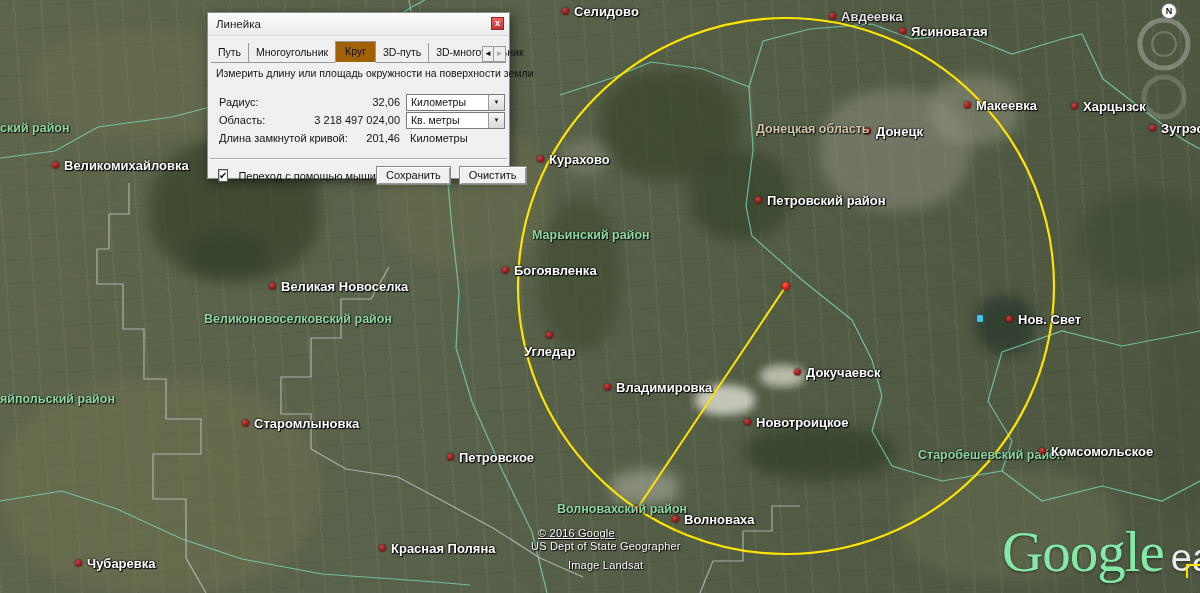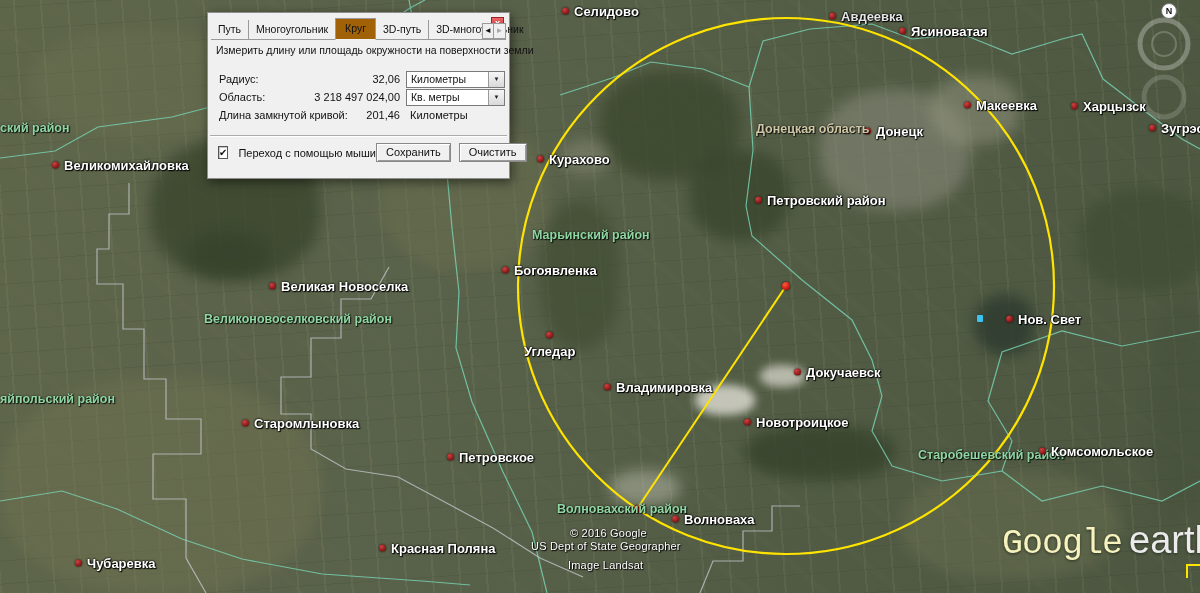--- a/index.html
+++ b/index.html
@@ -30,21 +30,21 @@
   .photo-marker{position:absolute;width:6px;height:7px;border-radius:1px;background:#3fc2f0;
     box-shadow:0 0 1px #045; }
 
   .measure-point{position:absolute;width:8px;height:8px;border-radius:50%;transform:translate(-50%,-50%);
     background:radial-gradient(circle at 35% 30%,#ff5a3c,#c00b0b 75%);box-shadow:0 0 2px #000;}
 
   
   .attr{position:absolute;color:#fff;font-size:11px;letter-spacing:.2px;
     text-shadow:0 0 2px #000,1px 1px 1px rgba(0,0,0,.9);white-space:nowrap;}
   .ge-logo{position:absolute;left:1002px;top:519px;display:flex;align-items:baseline;opacity:.96;}
-  .ge-logo .g{font-family:Liberation Mono, monospace;font-size:35px;color:#fef9c3;letter-spacing:-1px;
+  .ge-logo .g{font-family:Liberation Serif, serif;font-size:57px;color:#86efac;letter-spacing:-1px;
     text-shadow:0 1px 3px rgba(0,0,0,.55);}
   .ge-logo .e{font-family:"Liberation Sans",sans-serif;font-weight:400;font-size:38px;color:#f2f2f2;
     margin-left:7px;text-shadow:0 1px 3px rgba(0,0,0,.5);}
 
   
   .compass-n{position:absolute;left:1161px;top:3px;width:14px;height:14px;border-radius:50%;
     background:#fdfdfd;border:1px solid #777;display:flex;align-items:center;justify-content:center;
     font-size:9px;font-weight:bold;color:#111;}
 
   
@@ -263,34 +263,35 @@
         <span class="txt" style="color: rgb(255, 255, 255);">Чубаревка</span>
       </div>
     </div>
   <div class="district-label" style="left: 756px; top: 129px; color: rgb(207, 199, 166);">Донецкая область</div>
   <div class="photo-marker" style="left: 977px; top: 315px;"></div>
 
   <div class="compass-n">
     <span>N</span>
   </div>
 
-  <div class="attr" style="left:570px;top:527px;">© 2016 Google</div>
+  <div class="attr" style="left:538px;top:527px;text-decoration:underline;">© 2016 Google</div>
   <div class="attr" style="left:531px;top:540px;">US Dept of State Geographer</div>
   <div class="attr" style="left:568px;top:559px;">Image Landsat</div>
 
   <div class="ge-logo">
     <span class="g">Google</span>
     <span class="e">earth</span>
   </div>
 
   <div class="vp-corner-h"></div>
   <div class="vp-corner-v"></div>
 
 
   <div class="dialog">
+    <div class="d-title">Линейка</div>
     <div class="d-close">x</div>
     <div class="d-tabs">
       <span class="tab">Путь</span>
       <span class="tab">Многоугольник</span>
       <span class="tab active">Круг</span>
       <span class="tab">3D-путь</span>
       <span class="tab">3D-многоугольник</span>
       <span class="tab-arrows">
         <span class="tab-arrow prev">◄</span>
         <span class="tab-arrow next">►</span>

